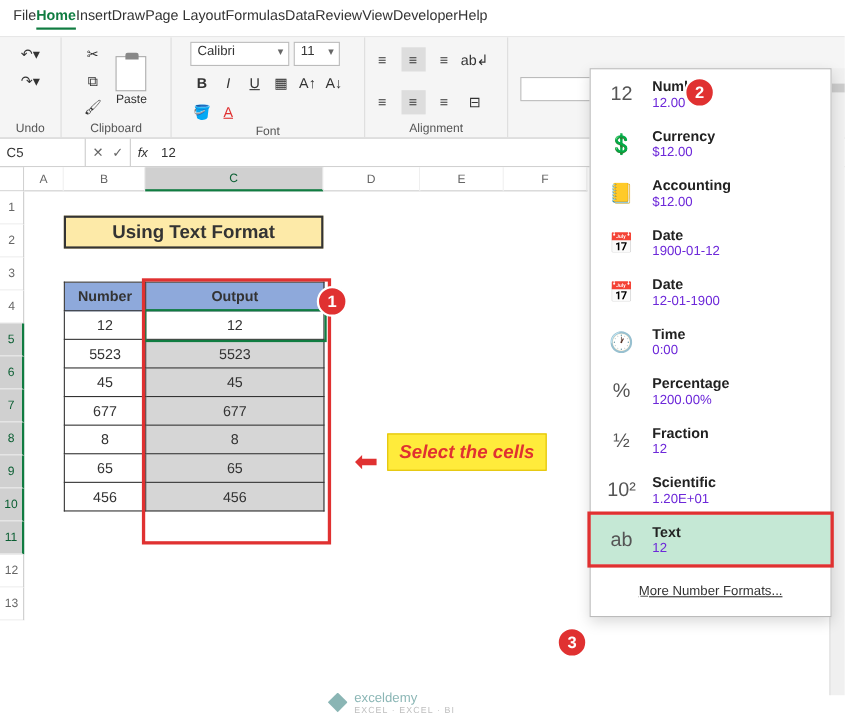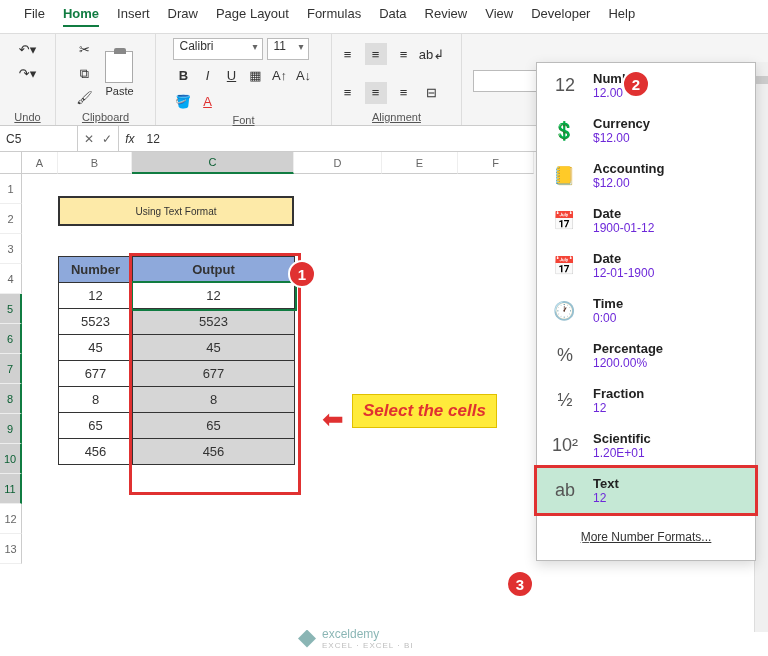--- a/index.html
+++ b/index.html
@@ -1,24 +1,24 @@
 <!DOCTYPE html>
 <html><head>
 <meta charset="utf-8">
 <style>
 * { box-sizing: border-box; margin: 0; padding: 0; font-family: 'Segoe UI', Arial, sans-serif; }
 body { width: 768px; height: 656px; background: #fff; overflow: hidden; font-size: 13px; color: #333; position: relative; }
 
-.menubar { display: flex; gap: 18px; padding: 6px 24px; border-bottom: 1px solid #ddd; font-size: 13px; }
+.menubar { display: flex; gap: 0; padding: 6px 12px; border-bottom: 1px solid #ddd; font-size: 13px; }
 .menubar span { cursor: pointer; }
 .menubar .active { font-weight: 600; color: #107c41; border-bottom: 2px solid #107c41; padding-bottom: 4px; }
 
 .ribbon { display: flex; background: #f5f5f5; border-bottom: 1px solid #ccc; height: 92px; }
 .rgroup { border-right: 1px solid #ddd; padding: 4px 8px 2px; display: flex; flex-direction: column; justify-content: space-between; align-items: center; }
-.rgroup-label { font-size: 11px; color: #555; text-align: left; margin-top: 2px; text-decoration: underline; }
+.rgroup-label { font-size: 11px; color: #555; text-align: left; margin-top: 2px; }
 .rgroup-body { flex: 1; display: flex; align-items: center; gap: 6px; }
 
 .btn-sm { width: 22px; height: 22px; display: inline-flex; align-items: center; justify-content: center; border: 1px solid transparent; cursor: pointer; }
 .paste-btn { display: flex; flex-direction: column; align-items: center; gap: 2px; padding: 2px 4px; }
 .paste-icon { width: 28px; height: 32px; background: #fff; border: 1px solid #aaa; position: relative; }
 .paste-icon::before { content: ''; position: absolute; top: -4px; left: 8px; width: 12px; height: 6px; background: #888; border-radius: 2px 2px 0 0; }
 
 .font-sel, .size-sel { background: #fff; border: 1px solid #bbb; height: 22px; padding: 0 18px 0 6px; font-size: 12px; position: relative; }
 .font-sel { width: 90px; }
 .size-sel { width: 42px; }
@@ -42,21 +42,21 @@
 .rowhdr.sel { background: #d0d0d0; color: #0b5f33; border-right: 2px solid #107c41; }
 .corner { width: 22px; height: 22px; border-right: 1px solid #ccc; border-bottom: 1px solid #ccc; }
 
 .colhdrs { display: flex; height: 22px; }
 .colhdr { border-bottom: 1px solid #ccc; border-right: 1px solid #eee; font-size: 11px; color: #666; display: flex; align-items: center; justify-content: center; background: #fff; }
 .colhdr.sel { background: #d0d0d0; color: #0b5f33; border-bottom: 2px solid #107c41; }
 
 .sheet { position: relative; }
 
 .data-table { position: absolute; top: 22px; left: 36px; }
-.title-cell { width: 236px; height: 30px; background: #fdeaa8; border: 2px solid #333; display: flex; align-items: center; justify-content: center; font-weight: 400; font-size: 10px; }
+.title-cell { width: 236px; height: 30px; background: #fdeaa8; border: 2px solid #333; display: flex; align-items: center; justify-content: center; font-weight: 700; font-size: 17px; }
 .tbl { margin-top: 30px; border-collapse: collapse; }
 .tbl th { background: #8ea9db; border: 1px solid #333; padding: 5px 0; font-size: 13px; }
 .tbl td { border: 1px solid #333; padding: 5px 0; text-align: center; font-size: 13px; }
 .tbl th.num, .tbl td.num { width: 74px; }
 .tbl th.out, .tbl td.out { width: 162px; margin-left: 36px; }
 .tbl td.out.sel { background: #d6d6d6; }
 .sel-outline { position: absolute; top: 82px; left: 110px; width: 166px; height: 236px; outline: 3px solid #e03131; pointer-events: none; }
 
 .callout-1 { position: absolute; top: 260px; left: 288px; width: 28px; height: 28px; background: #e03131; border: 2px solid #fff; border-radius: 50%; color: #fff; display: flex; align-items: center; justify-content: center; font-weight: 700; font-size: 15px; }
 .arrow { position: absolute; top: 404px; left: 322px; color: #e03131; font-size: 26px; }

